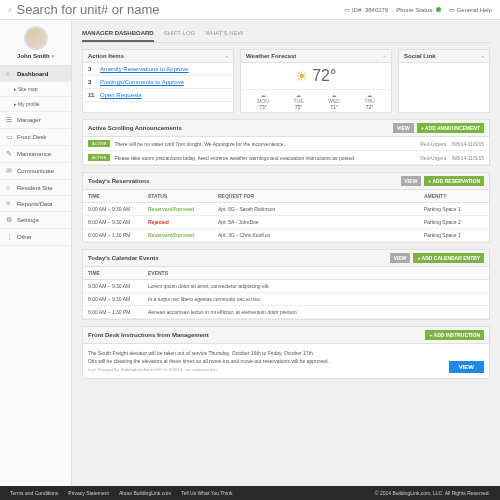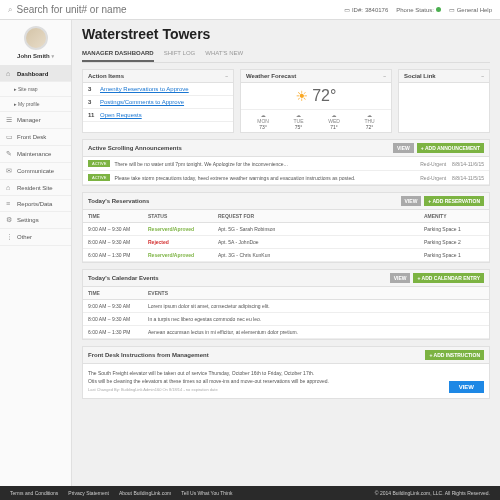--- a/index.html
+++ b/index.html
@@ -1,20 +1,20 @@
 <!DOCTYPE html>
 <html><head>
 <meta charset="utf-8">
 <style>
 *{margin:0;padding:0;box-sizing:border-box;font-family:Arial,sans-serif}
 body{background:#f0f0f0;font-size:7px;width:500px;height:500px;overflow:hidden}
 .root{display:flex;flex-direction:column;height:100%}
 .topbar{background:#fff;height:20px;display:flex;align-items:center;padding:0 8px;border-bottom:1px solid #ddd}
 .search-ico{color:#999;margin-right:4px;font-size:8px}
-.search{border:none;outline:none;font-size:10px;color:#999;flex:1}
+.search{border:none;outline:none;font-size:13px;color:#999;flex:1}
 .tb-right{display:flex;align-items:center;gap:8px;font-size:6px;color:#666}
 .tb-item{display:flex;align-items:center;gap:2px}
 .dot{width:5px;height:5px;border-radius:50%;background:#4caf50;display:inline-block}
 .main{display:flex;flex:1;overflow:hidden}
 .sidebar{width:72px;background:#fafafa;border-right:1px solid #e0e0e0;display:flex;flex-direction:column}
 .profile{padding:6px;text-align:center;border-bottom:1px solid #e8e8e8}
 .avatar{width:24px;height:24px;border-radius:50%;background:linear-gradient(135deg,#d4c4a8,#e8dcc8);margin:0 auto 3px;border:2px solid #ddd}
 .uname{font-size:6px;font-weight:bold;color:#333}
 .nav{flex:1}
 .nav-item{display:flex;align-items:center;padding:4px 6px;font-size:6px;color:#555;border-bottom:1px solid #eee;cursor:pointer}
@@ -122,21 +122,20 @@
             <span>Settings</span>
           </div>
           <div class="nav-item">
             <span class="nav-ico">⋮</span>
             <span>Other</span>
           </div>
         </div>
     </div>
 
     <div class="content">
-      <div class="title">Waterstreet Towers</div>
       <div class="tabs" id="tabs">
           <div class="tab active">MANAGER DASHBOARD</div>
           <div class="tab">SHIFT LOG</div>
           <div class="tab">WHAT'S NEW</div>
         </div>
 
       <div class="row3">
         <div class="panel">
           <div class="panel-hd">
               <span>Action Items</span>

